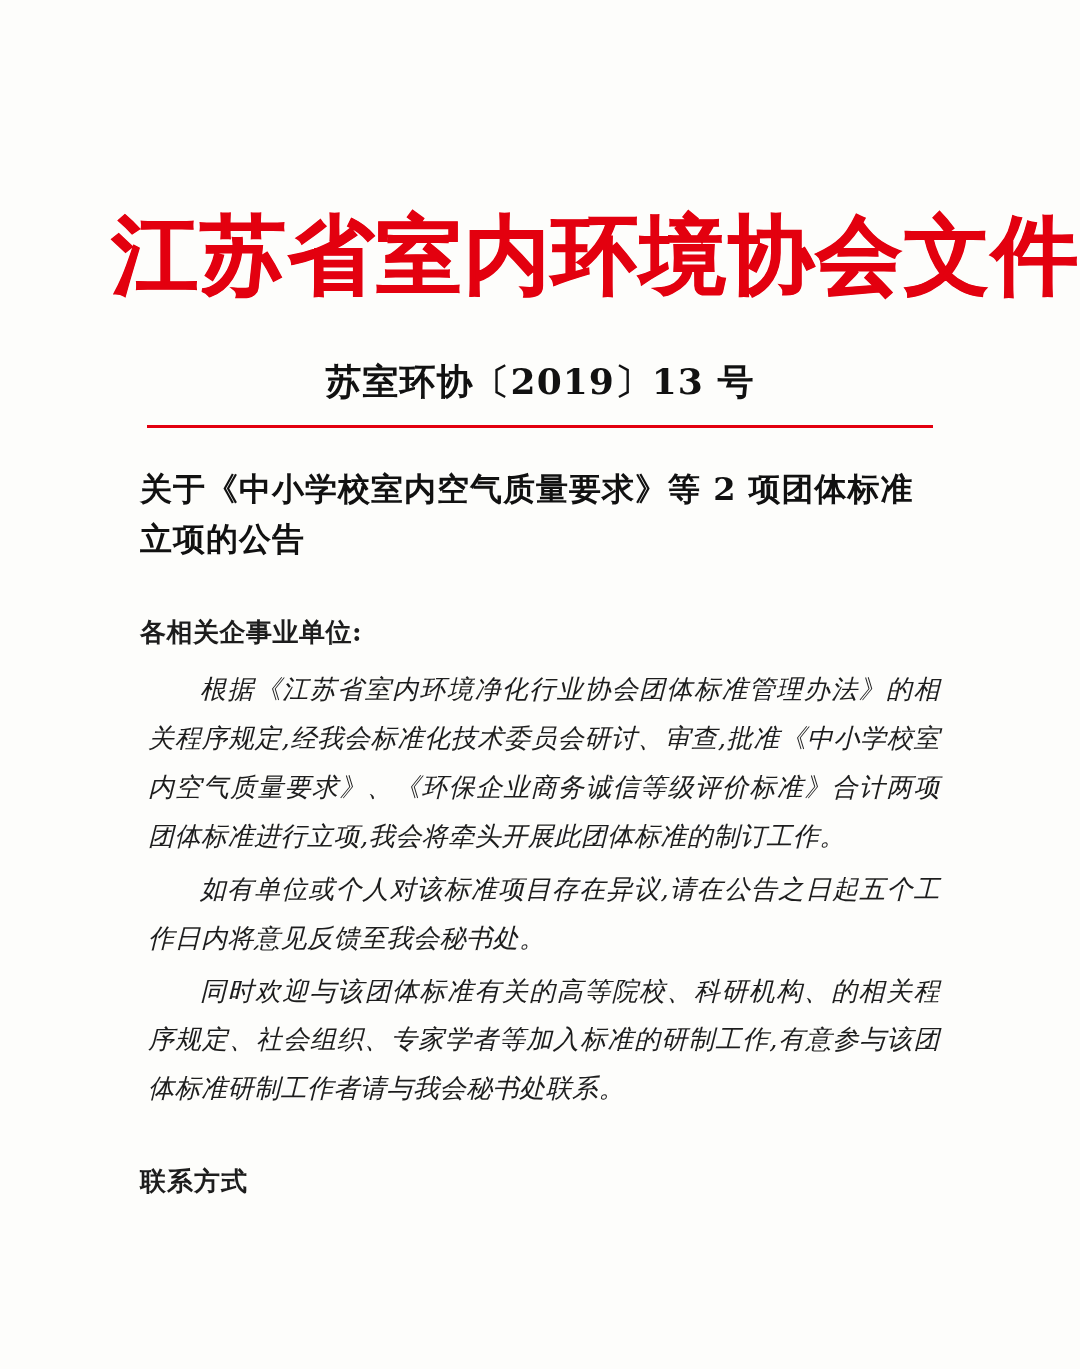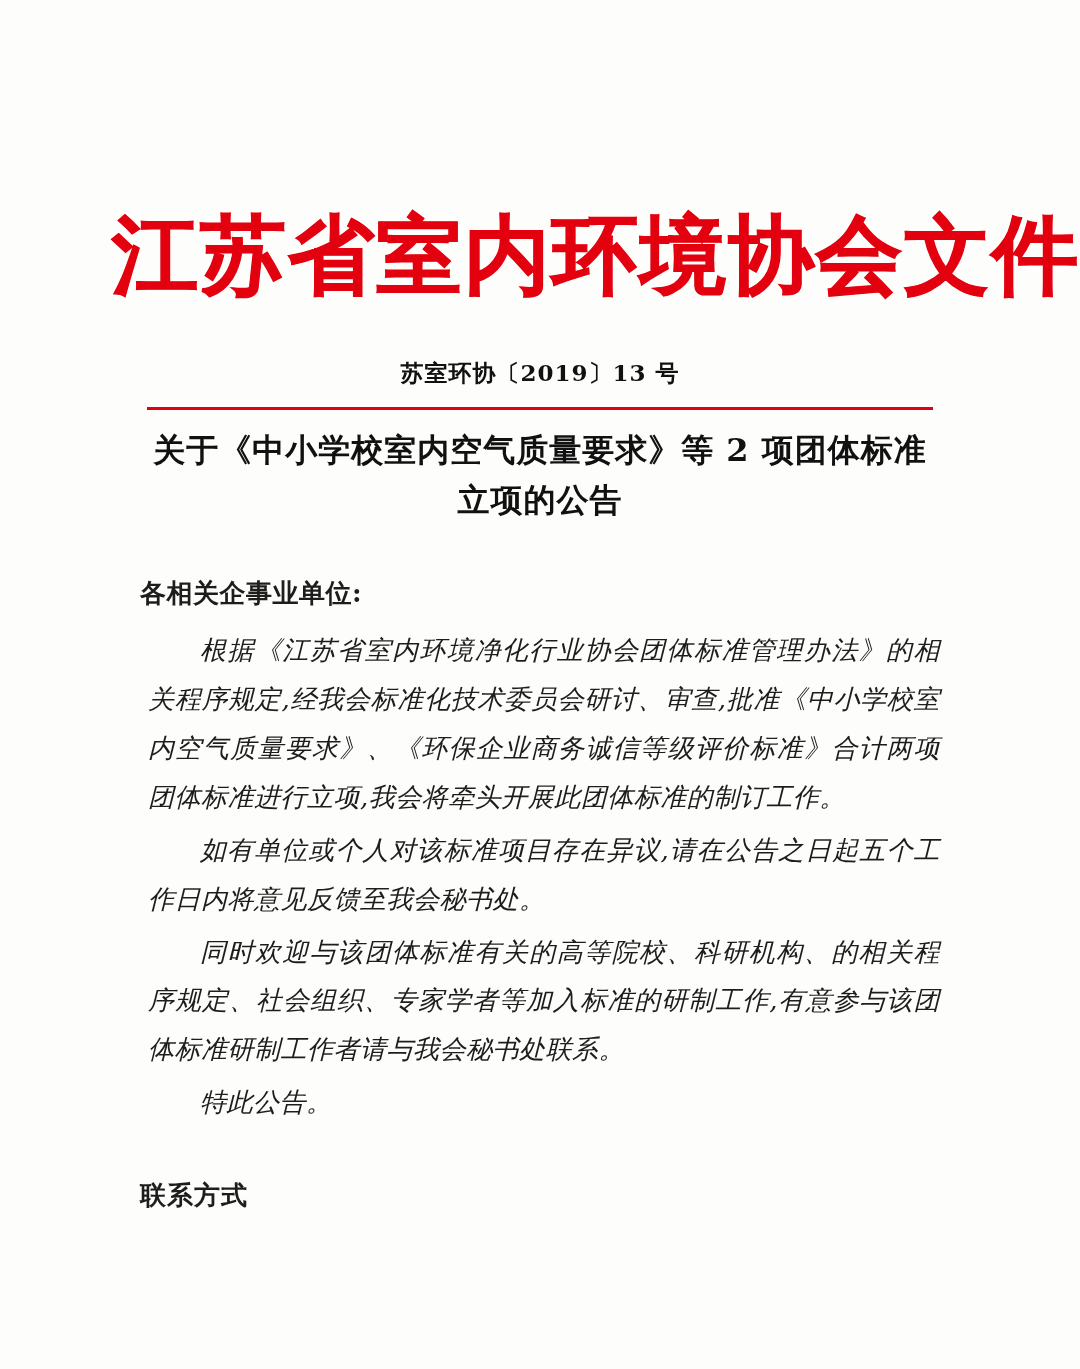--- a/index.html
+++ b/index.html
@@ -34,39 +34,38 @@
     font-size: 86px;
     letter-spacing: 2px;
     line-height: 1.05;
     white-space: nowrap;
     -webkit-text-stroke: 1px #e3000f;
   }
 
   .doc-number {
     text-align: center;
     margin-top: 58px;
-    font-size: 23px;
+    font-size: 36px;
     font-weight: 700;
     letter-spacing: 1px;
     color: #111;
     font-family: "DejaVu Serif", "Liberation Serif", serif;
   }
 
   .red-rule {
     margin: 18px auto 0 auto;
     width: 786px;
     height: 3px;
     background: #e3000f;
   }
 
   
   .doc-title {
-    margin: 16px auto 0 auto;
+    margin: 37px auto 0 auto;
     width: 800px;
-    text-align: center;
     font-size: 32px;
     font-weight: 700;
     line-height: 1.55;
     letter-spacing: 1px;
     color: #111;
   }
 
   
   .body-block {
     margin: 44px auto 0 auto;
@@ -110,19 +109,18 @@
   <div class="body-block">
 
     <div class="salutation">各相关企事业单位:</div>
 
     <p class="para">根据《江苏省室内环境净化行业协会团体标准管理办法》的相关程序规定,经我会标准化技术委员会研讨、审查,批准《中小学校室内空气质量要求》、《环保企业商务诚信等级评价标准》合计两项团体标准进行立项,我会将牵头开展此团体标准的制订工作。</p>
 
     <p class="para">如有单位或个人对该标准项目存在异议,请在公告之日起五个工作日内将意见反馈至我会秘书处。</p>
 
     <p class="para">同时欢迎与该团体标准有关的高等院校、科研机构、的相关程序规定、社会组织、专家学者等加入标准的研制工作,有意参与该团体标准研制工作者请与我会秘书处联系。</p>
 
-    <p class="para">特此公告。</p>
 
     <div class="contact-heading">联系方式</div>
 
   </div>
 
 </div>
 
 </body></html>

